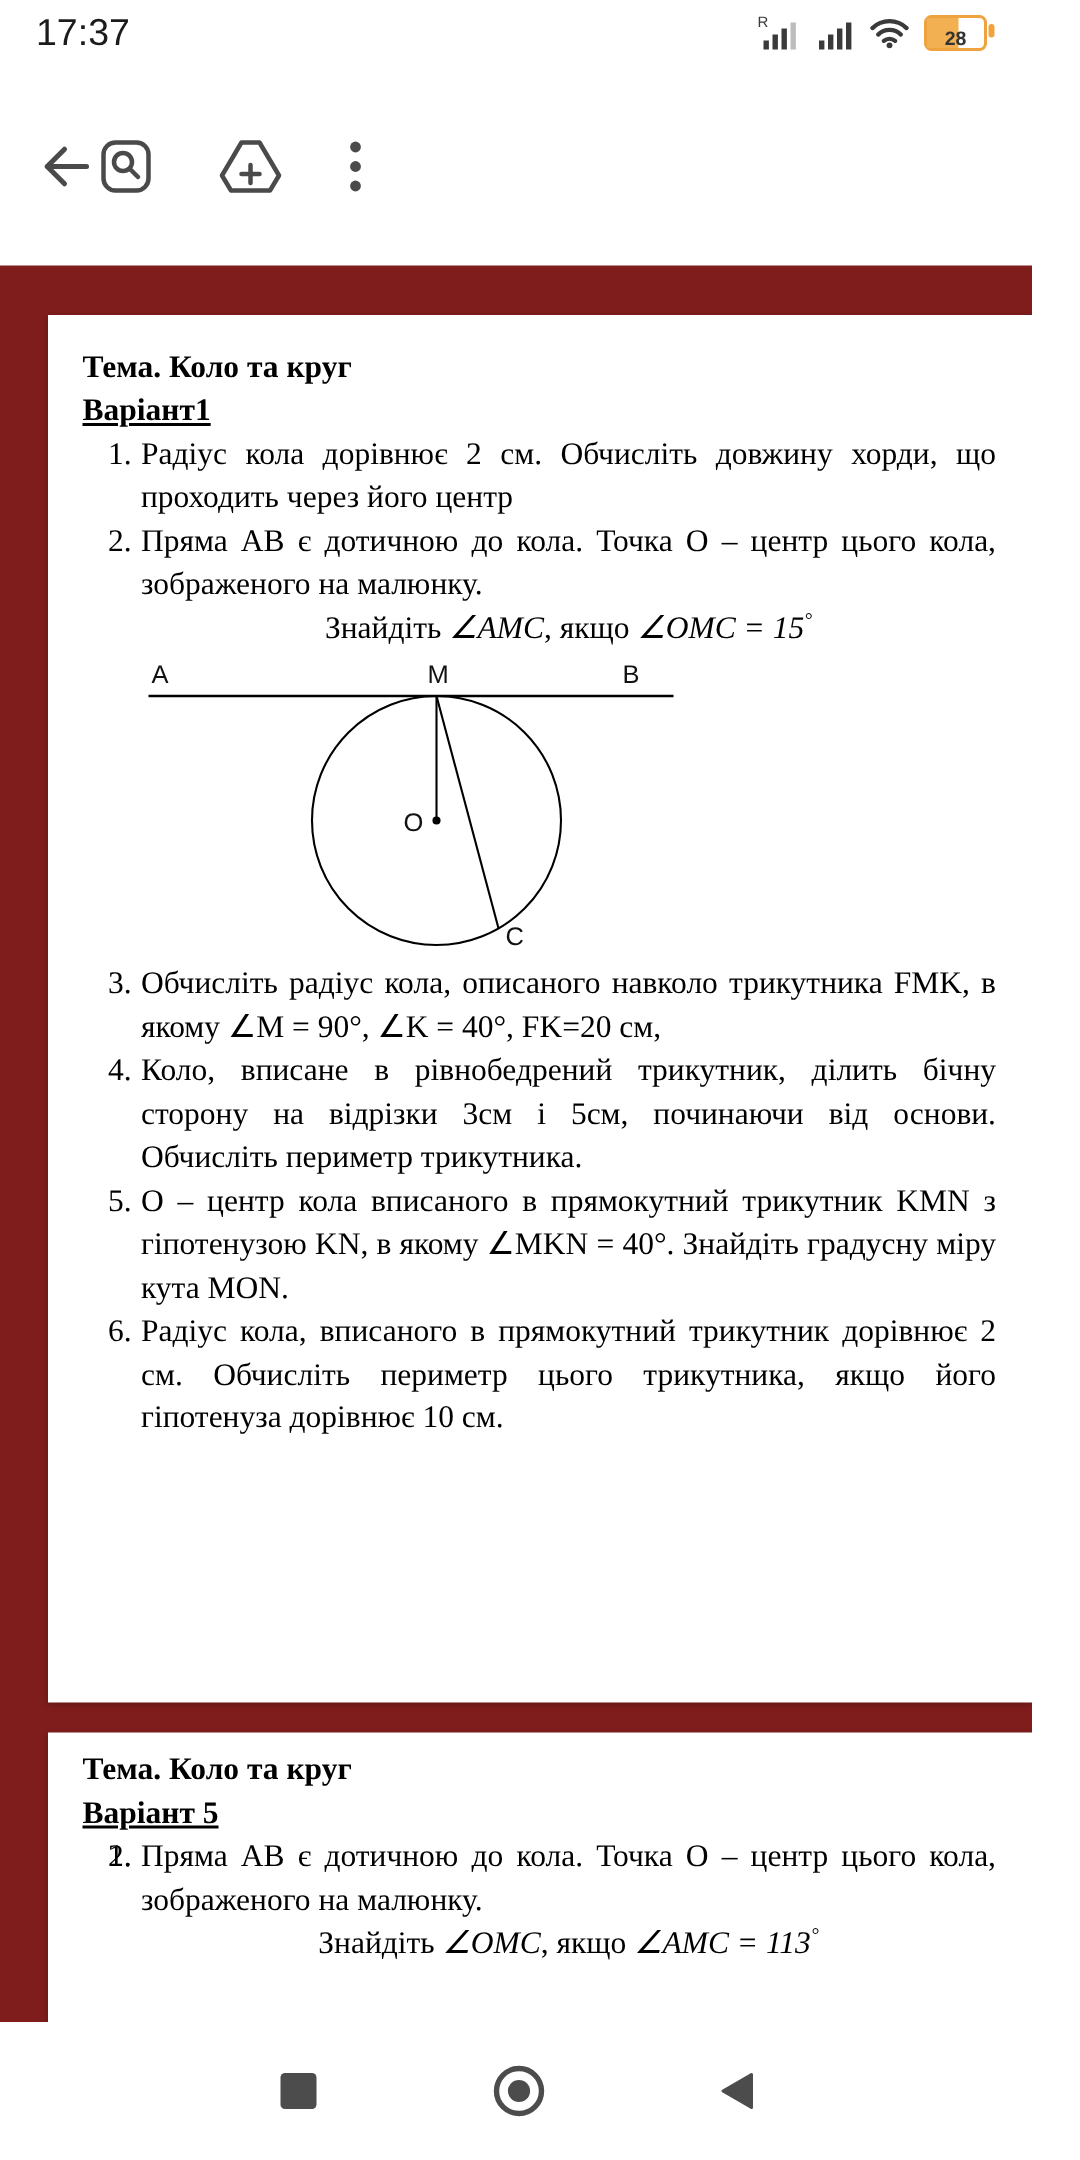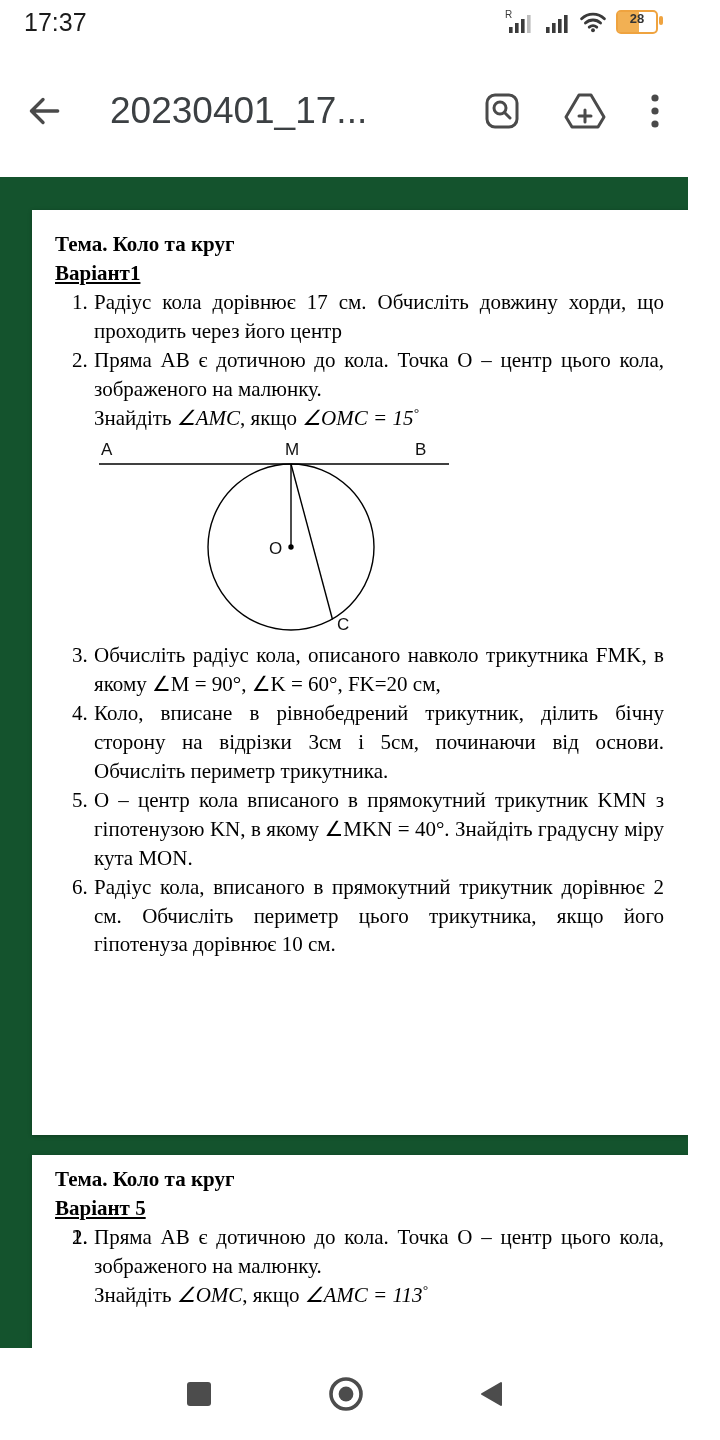--- a/index.html
+++ b/index.html
@@ -5,45 +5,45 @@
   html,body{margin:0;padding:0;background:#fff;}
   .screen{position:relative;width:688px;height:1440px;background:#fff;overflow:hidden;
           font-family:"Liberation Sans",sans-serif;}
 
   
   .status-bar{position:absolute;top:0;left:0;right:0;height:44px;background:#fff;
               display:flex;align-items:center;padding:0 24px;box-sizing:border-box;}
   .time{font-size:25px;color:#1b1b1b;}
   .status-icons{margin-left:auto;display:flex;align-items:center;gap:10px;}
   .battery{position:relative;width:38px;height:20px;border:2px solid #efa33f;border-radius:5px;
-           display:flex;align-items:flex-start;justify-content:center;margin-right:6px;}
+           display:flex;align-items:flex-end;justify-content:center;margin-right:6px;}
   .battery-fill{position:absolute;left:0;top:0;bottom:0;width:55%;background:#f2b053;}
   .battery-text{position:relative;z-index:1;font-size:13px;font-weight:bold;color:#333;line-height:1;}
   .battery-nub{position:absolute;right:-7px;top:4px;width:4px;height:9px;background:#efa33f;border-radius:2px;}
 
   
   .app-bar{position:absolute;top:44px;left:0;right:0;height:133px;background:#fff;
            display:flex;align-items:center;padding:0 22px;box-sizing:border-box;}
   .icon-btn{display:flex;align-items:center;justify-content:center;background:none;border:none;
             padding:0;cursor:pointer;}
   .app-title{font-size:37px;color:#3c4043;margin-left:46px;flex:1;white-space:nowrap;overflow:hidden;}
   .app-actions{display:flex;align-items:center;gap:40px;margin-right:4px;}
 
   
-  .content{position:absolute;top:177px;left:0;width:720px;height:1171px;background:#14532d;overflow:hidden;}
+  .content{position:absolute;top:177px;left:0;width:720px;height:1171px;background:#7f1d1d;overflow:hidden;}
   .page-card{width:656px;margin:0 auto;background:#fff;box-shadow:0 1px 4px rgba(0,0,0,0.28);
              box-sizing:border-box;padding:20px 24px 0 23px;}
   .card1{margin-top:33px;height:925px;}
   .card2{margin-top:20px;height:420px;padding-top:10px;}
   .doc{font-family:"Liberation Serif",serif;font-size:21px;line-height:1.38;color:#000;}
   .doc-title{font-weight:bold;}
   .variant{font-weight:bold;text-decoration:underline;}
   .item{position:relative;padding-left:39px;text-align:justify;}
   .item .num{position:absolute;left:17px;top:0;}
-  .mathline{text-align:left;}
+  .mathline{text-align:center;}
   .mi{font-style:italic;}
   .mathline sup{font-size:62%;}
 
   
   .figure{display:block;margin:3px 0 3px -4px;}
   .figure text{font-family:"Liberation Sans",sans-serif;font-size:17px;fill:#111;}
 
   
   .nav-bar{position:absolute;left:0;right:0;bottom:0;height:92px;background:#fff;z-index:10;
            display:flex;align-items:center;justify-content:center;gap:112px;}
@@ -82,21 +82,20 @@
       </div>
     </div>
   </div>
 
   <div class="app-bar">
     <button class="icon-btn">
       <svg width="42" height="42" viewBox="0 0 40 40">
         <path d="M34 20 H9 M20 9 L9 20 L20 31" stroke="#4a4a4a" stroke-width="3.2" fill="none" stroke-linecap="round" stroke-linejoin="round"></path>
       </svg>
     </button>
-    <div class="app-title">20230401_17...</div>
     <div class="app-actions">
       <button class="icon-btn">
         <svg width="40" height="40" viewBox="0 0 40 40">
           <rect x="5" y="4" width="30" height="32" rx="8" stroke="#4a4a4a" stroke-width="3" fill="none"></rect>
           <circle cx="18" cy="17" r="6" stroke="#4a4a4a" stroke-width="3" fill="none"></circle>
           <line x1="22.5" y1="21.5" x2="28" y2="27" stroke="#4a4a4a" stroke-width="3" stroke-linecap="round"></line>
         </svg>
       </button>
       <button class="icon-btn">
         <svg width="46" height="42" viewBox="0 0 46 42">
@@ -116,21 +115,21 @@
   </div>
 
   <div class="content">
 
     <div class="page-card card1 doc">
       <div class="doc-title">Тема. Коло та круг</div>
       <div class="variant">Варіант1</div>
 
       <div class="item">
         <span class="num">1.</span>
-        <span>Радіус кола дорівнює 17 см. Обчисліть довжину хорди, що проходить через його центр</span>
+        <span>Радіус кола дорівнює 2 см. Обчисліть довжину хорди, що проходить через його центр</span>
       </div>
 
       <div class="item">
         <span class="num">2.</span>
         <span>Пряма АВ є дотичною до кола. Точка О – центр цього кола, зображеного на малюнку.</span>
         <div class="mathline"><span>Знайдіть </span><span class="mi">∠AMC</span><span>, якщо </span><span class="mi">∠OMC = 15</span><sup class="mi">°</sup></div>
       </div>
 
       <svg class="figure" width="420" height="202" viewBox="0 0 420 202">
         <line x1="48" y1="28" x2="398" y2="28" stroke="#000" stroke-width="1.6"></line>
@@ -140,21 +139,21 @@
         <circle cx="240" cy="111" r="83" fill="none" stroke="#000" stroke-width="1.4"></circle>
         <line x1="240" y1="28" x2="240" y2="111" stroke="#000" stroke-width="1.4"></line>
         <line x1="240" y1="28" x2="281.5" y2="183.5" stroke="#000" stroke-width="1.4"></line>
         <circle cx="240" cy="111" r="2.7" fill="#000"></circle>
         <text x="218" y="118">O</text>
         <text x="286" y="194">C</text>
       </svg>
 
       <div class="item">
         <span class="num">3.</span>
-        <span>Обчисліть радіус кола, описаного навколо трикутника FMK, в якому ∠M = 90°, ∠K = 60°, FK=20 см,</span>
+        <span>Обчисліть радіус кола, описаного навколо трикутника FMK, в якому ∠M = 90°, ∠K = 40°, FK=20 см,</span>
       </div>
       <div class="item">
         <span class="num">4.</span>
         <span>Коло, вписане в рівнобедрений трикутник, ділить бічну сторону на відрізки 3см і 5см, починаючи від основи. Обчисліть периметр трикутника.</span>
       </div>
       <div class="item">
         <span class="num">5.</span>
         <span>О – центр кола вписаного в прямокутний трикутник KMN з гіпотенузою KN, в якому ∠MKN = 40°. Знайдіть градусну міру кута MON.</span>
       </div>
       <div class="item">

